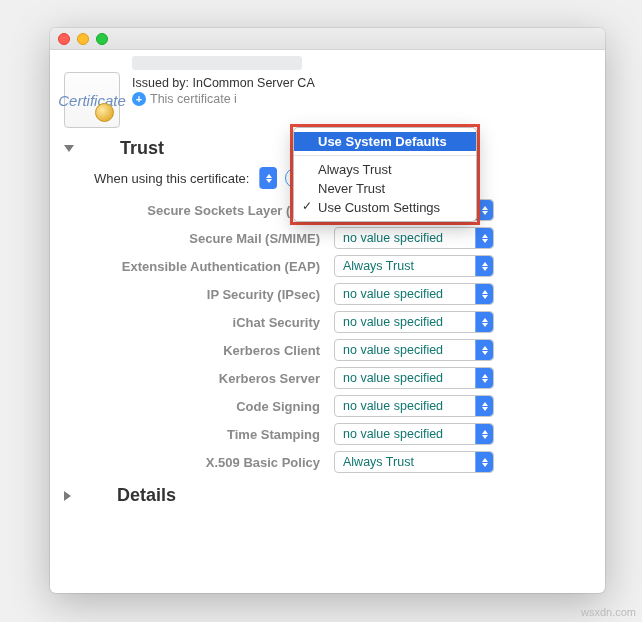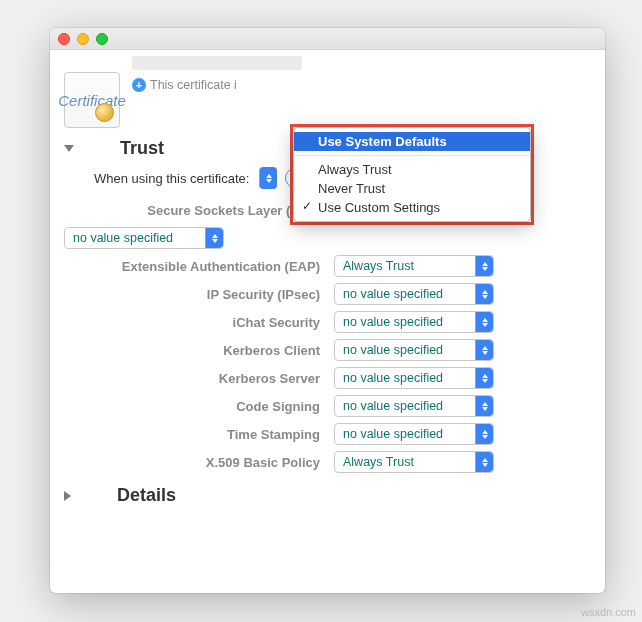--- a/index.html
+++ b/index.html
@@ -92,21 +92,21 @@
   }
   .arrows::before,.arrows::after{content:"";width:0;height:0;border-left:3px solid transparent;border-right:3px solid transparent;}
   .arrows::before{border-bottom:4px solid #fff;}
   .arrows::after{border-top:4px solid #fff;}
   .dropdown .val{white-space:nowrap;overflow:hidden;text-overflow:ellipsis;}
   .details{margin-top:12px;}
   
   .popup-wrap{
     position:absolute; left:240px; top:96px; z-index:20;
     border:3px solid #e74c3c; padding:0;
-    width:244px;
+    width:190px;
   }
   .popup{
     background:#fff;border:1px solid #bfbfbf;border-radius:5px;
     box-shadow:0 6px 20px rgba(0,0,0,0.25);
     padding:4px 0;font-size:13px;
   }
   .menu-item{
     padding:2px 10px 2px 24px;position:relative;white-space:nowrap;
   }
   .menu-item.selected{background:#2a6fe0;color:#fff;font-weight:600;}
@@ -129,20 +129,23 @@
     <div class="tl-btn tl-max"></div>
   </div>
 
   <div class="content">
     <div class="header-row">
       <div class="cert-icon">
         <span>Certificate</span>
       </div>
       <div class="header-text">
         <span class="cert-name"></span>
+        <div class="issued">
+          <span>Issued by: </span><span>InCommon Server CA</span>
+        </div>
         <div class="valid-row">
           <span class="plus-icon">+</span>
           <span>This certificate i</span>
         </div>
       </div>
     </div>
 
     <div class="section-row">
       <span class="disclosure"></span>
       <span class="section-title">Trust</span>
@@ -158,20 +161,21 @@
 
     <div id="fields-container">
         <div class="field-row">
           <div class="field-label">Secure Sockets Layer (SSL)</div>
           <div class="dropdown">
             <span class="val">no value specified</span>
             <span class="arrows"></span>
           </div>
         </div>
         <div class="field-row">
+          <div class="field-label">Secure Mail (S/MIME)</div>
           <div class="dropdown">
             <span class="val">no value specified</span>
             <span class="arrows"></span>
           </div>
         </div>
         <div class="field-row">
           <div class="field-label">Extensible Authentication (EAP)</div>
           <div class="dropdown">
             <span class="val">Always Trust</span>
             <span class="arrows"></span>

